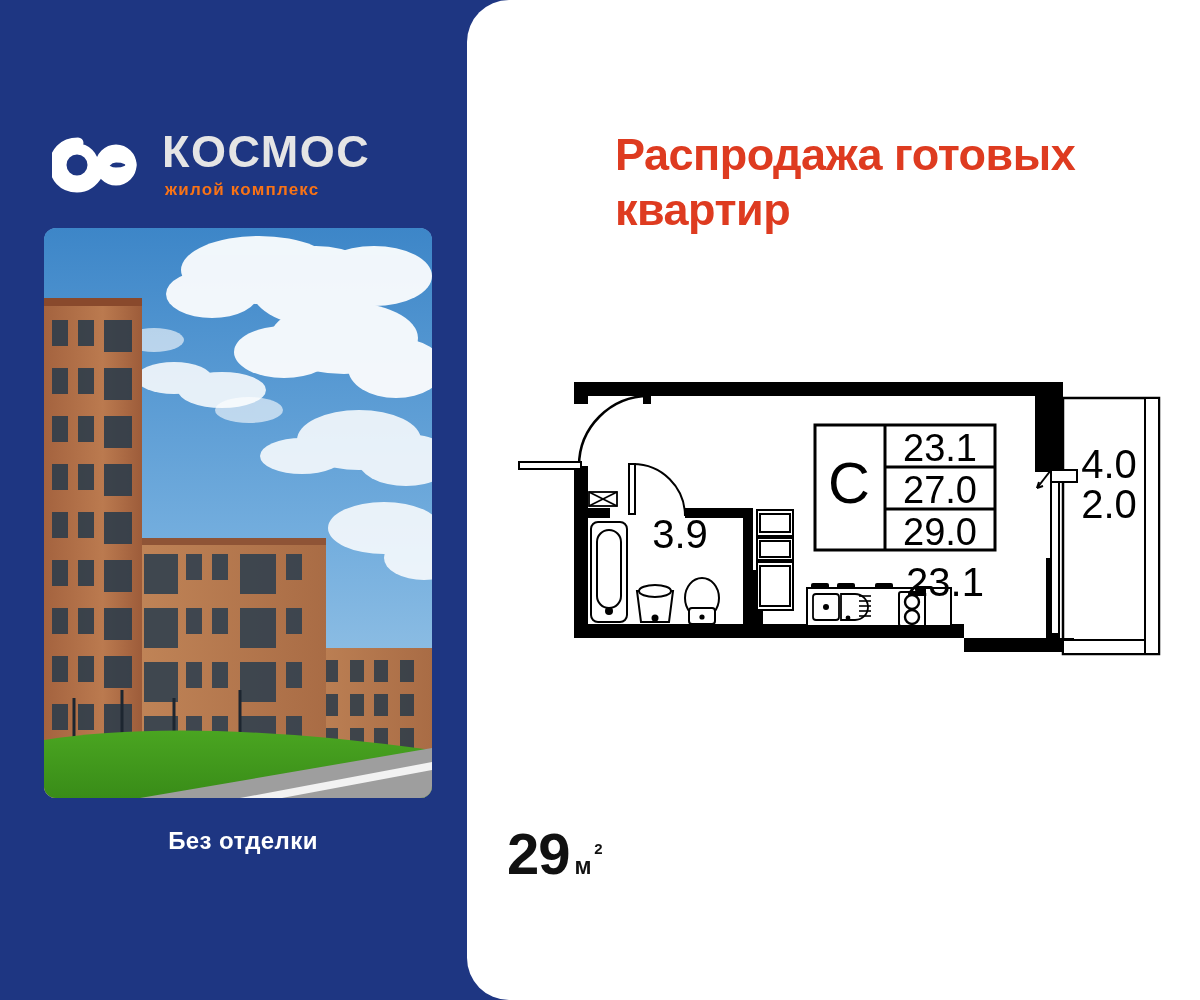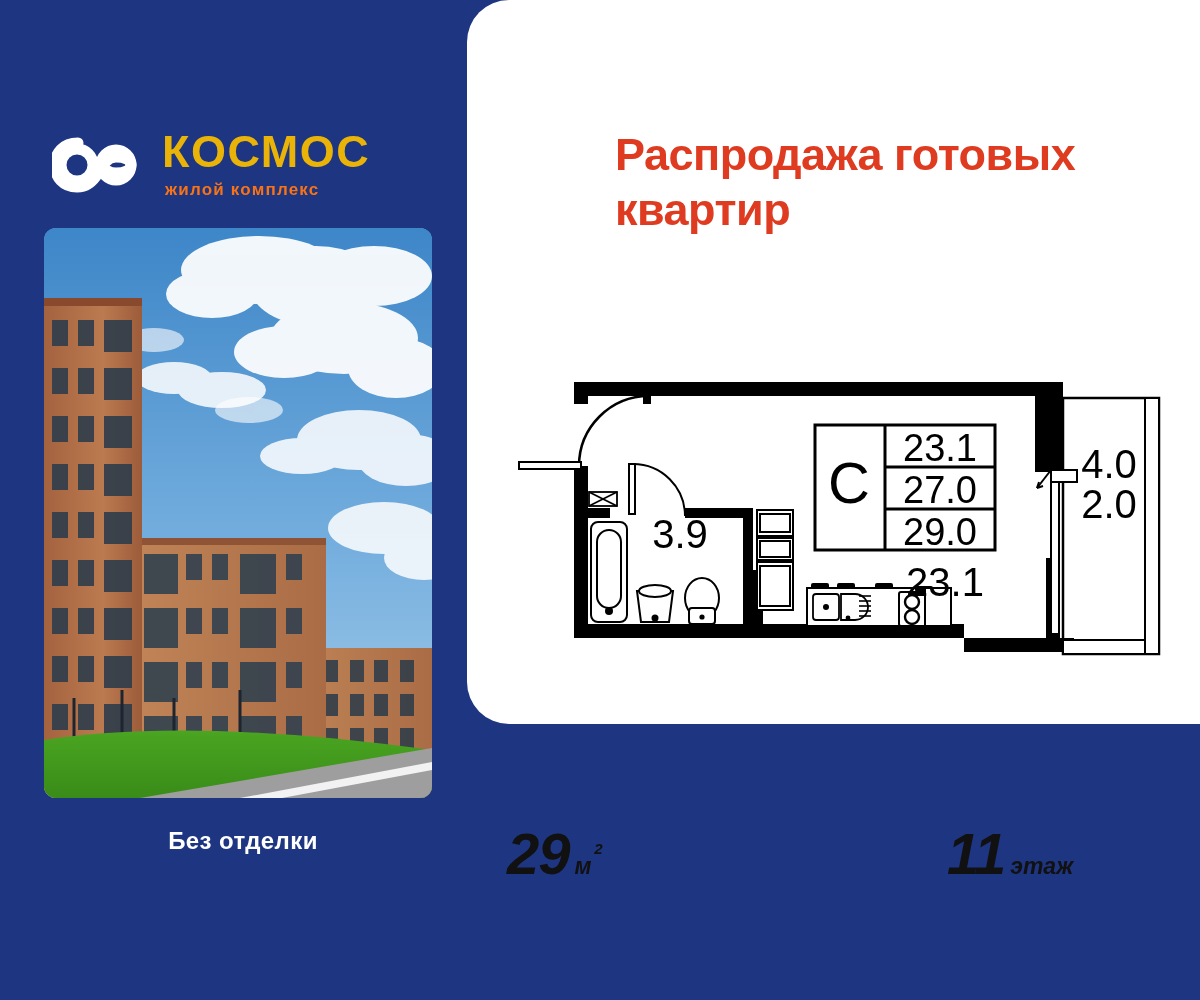--- a/index.html
+++ b/index.html
@@ -23,21 +23,21 @@
     position:absolute;
     left:52px; top:125px;
     width:390px; height:80px;
     display:flex;
     align-items:center;
     gap:18px;
   }
   #logo-mark { width:92px; height:56px; flex:0 0 auto; }
   #logo-text-block { display:flex; flex-direction:column; }
   #logo-wordmark {
-    color:#eab308;
+    color:#e5e5e5;
     font-size:45px;
     font-weight:bold;
     letter-spacing:1.5px;
     line-height:0.98;
   }
   #logo-subtitle {
     color:#f97316;
     font-size:17px;
     font-weight:bold;
     letter-spacing:1.2px;
@@ -64,21 +64,21 @@
     font-size:24px;
     font-weight:bold;
     letter-spacing:0.4px;
     text-align:center;
   }
 
   
   #right-panel {
     position:absolute;
     left:467px; top:0;
-    width:733px; height:724px;
+    width:733px; height:1000px;
     background:#ffffff;
     border-top-left-radius:42px;
     border-bottom-left-radius:42px;
   }
 
   #headline {
     position:absolute;
     left:148px; top:128px;
     width:470px;
     color:#de3b20;
@@ -93,21 +93,21 @@
     position:absolute;
     left:50px; top:370px;
     width:660px; height:300px;
   }
   #floorplan svg { display:block; width:100%; height:100%; }
 
   
   #specs {
     position:absolute;
     left:40px; top:812px;
-    width:660px; height:90px;font-style:italic;
+    width:660px; height:90px;
   }
   .spec {
     position:absolute;
     display:flex;
     align-items:baseline;
     color:#111111;
   }
   .spec-value {
     font-size:58px;
     font-weight:bold;
@@ -450,19 +450,15 @@
   </div>
 
   <div id="specs">
     <div class="spec" id="spec-area">
       <span class="spec-value">29</span>
       <span class="spec-unit">
         <span>м</span>
         <span id="spec-area-sup">2</span>
       </span>
     </div>
-    <div class="spec" id="spec-floor">
-      <span class="spec-value">11</span>
-      <span class="spec-unit">этаж</span>
-    </div>
   </div>
 
 </div>
 
 </body></html>

